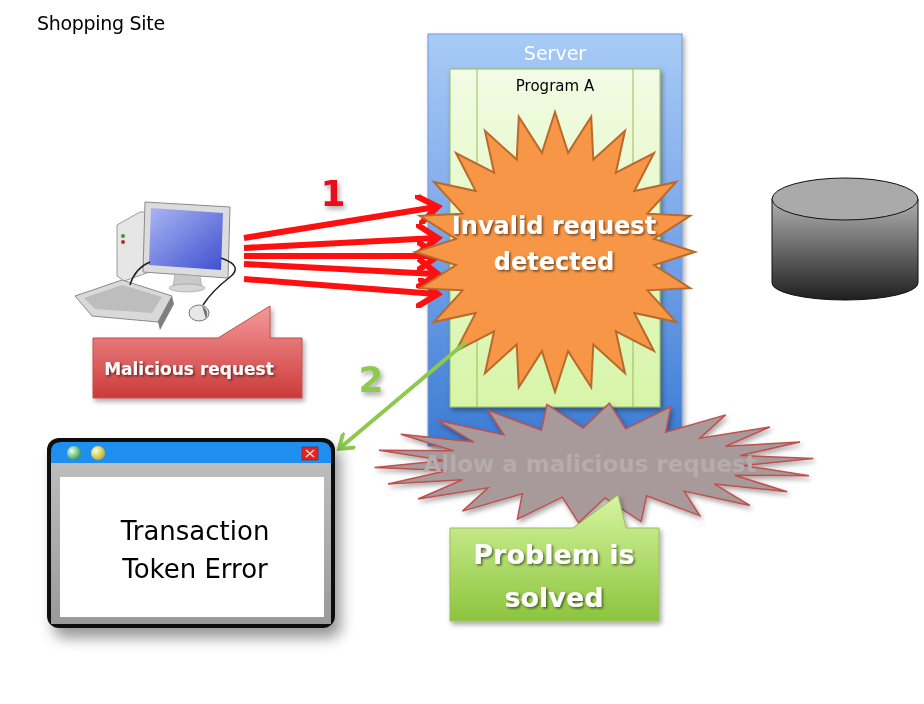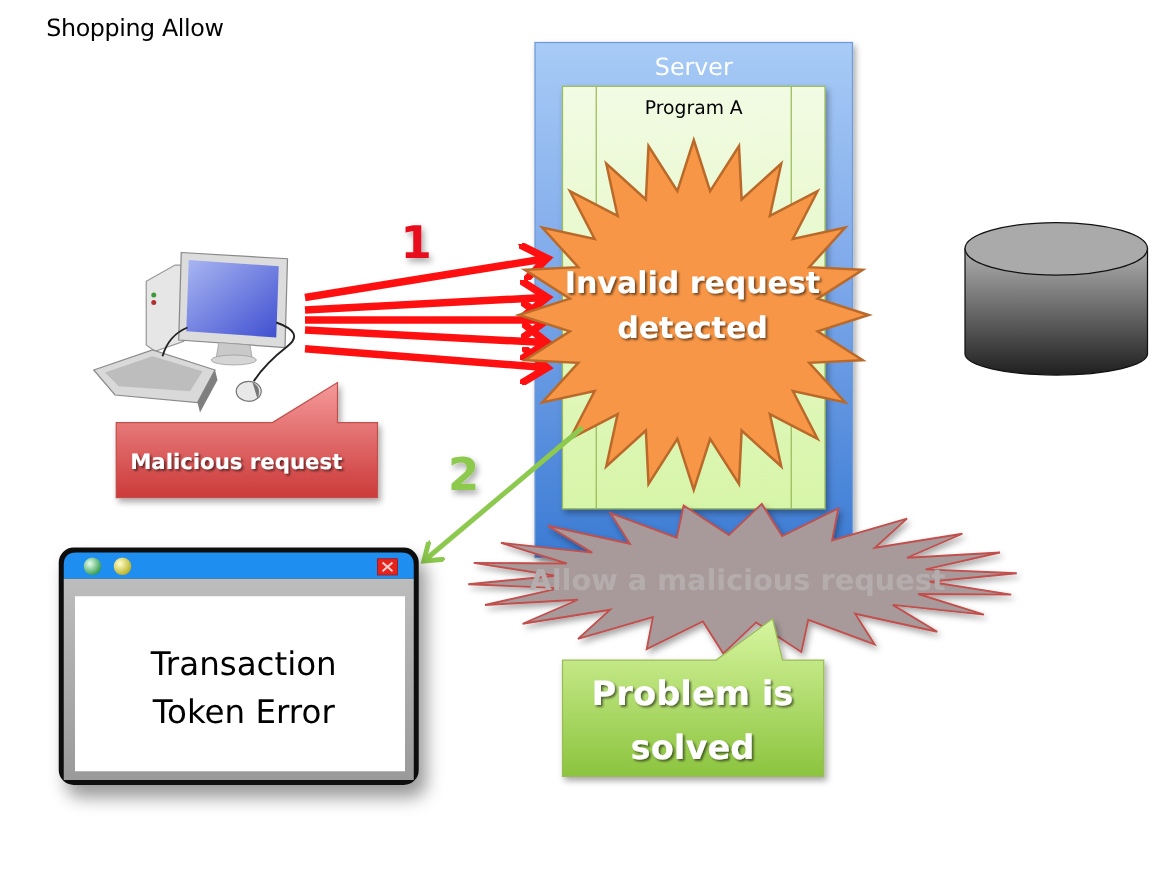--- a/index.html
+++ b/index.html
@@ -5,21 +5,21 @@
   html, body { margin:0; padding:0; background:#ffffff; }
   body { width:924px; height:704px; position:relative; overflow:hidden; font-family:"Liberation Sans", sans-serif; }
   .abs { position:absolute; }
   #title { left:37px; top:12px; font-size:19px; color:#000; font-family:"DejaVu Sans", sans-serif; letter-spacing:-0.3px; }
   svg#diagram { position:absolute; left:0; top:0; }
   .lbl { font-family:"DejaVu Sans", sans-serif; }
 </style>
 </head>
 <body>
 
-<div id="title" class="abs">Shopping Allow</div>
+<div id="title" class="abs">Shopping Site</div>
 
 <svg id="diagram" width="924" height="704" viewBox="0 0 924 704">
   <defs>
     <linearGradient id="gServer" x1="0" y1="0" x2="0" y2="1">
       <stop offset="0" stop-color="#a8cbf6"></stop>
       <stop offset="0.45" stop-color="#7ea9ea"></stop>
       <stop offset="1" stop-color="#3b7bd4"></stop>
     </linearGradient>
     <linearGradient id="gProg" x1="0" y1="0" x2="0" y2="1">
       <stop offset="0" stop-color="#f2fbe4"></stop>

